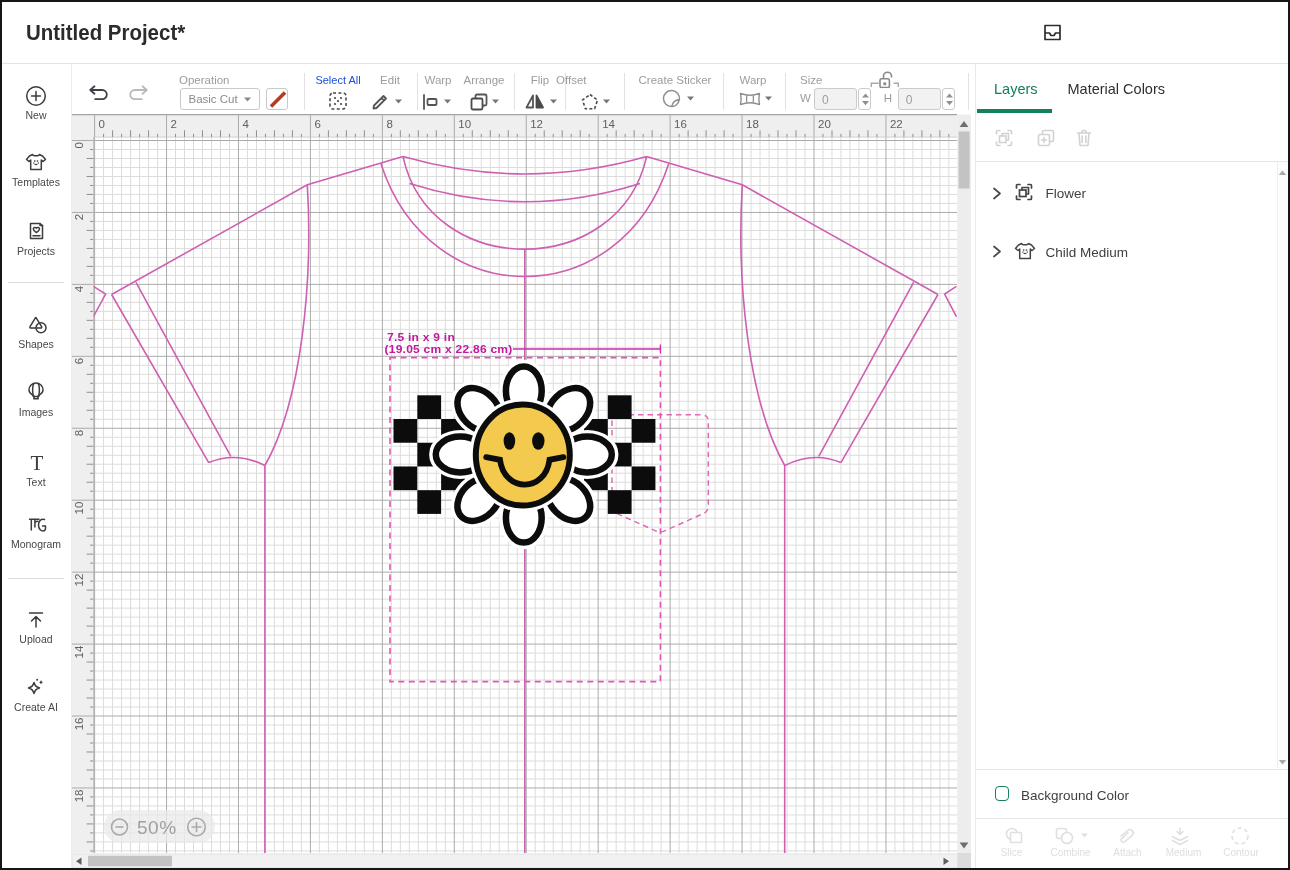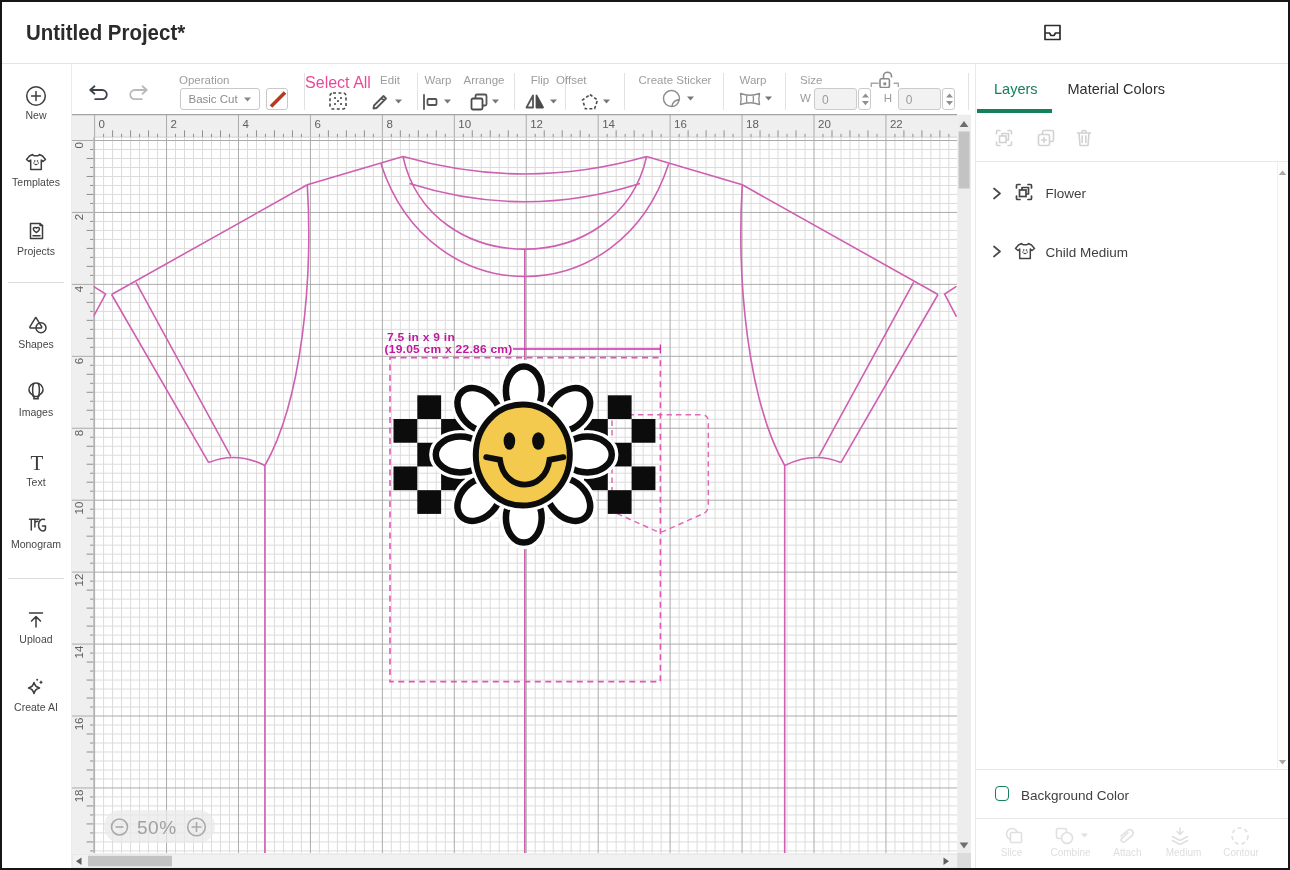--- a/index.html
+++ b/index.html
@@ -11,21 +11,21 @@
 .tbtxt { position:absolute; top:25px; font-size:19px; color:#333;margin-top:36px; }
 #make { position:absolute; left:1133px; top:13px; width:134px; height:39px; border-radius:20px;
   background:#18815f; color:#fff; font-size:17px; font-weight:bold; text-align:center; line-height:39px; letter-spacing:.3px; }
 #sidebar { position:absolute; left:0; top:64px; width:72px; height:806px; background:#fff;
   border-right:1px solid #ececec; }
 .ic { position:absolute; }
 .sl { position:absolute; width:80px; text-align:center; font-size:10.5px; color:#474747; }
 .sep { position:absolute; left:8px; width:56px; height:1px; background:#dcdcdc; }
 #toolbar { position:absolute; left:72px; top:64px; width:903px; height:50px; background:#fff; }
 .tl { position:absolute; font-size:11.5px; color:#9c9c9c; white-space:nowrap; }
-.tld { position:absolute; font-size:16px; color:#ec4899; white-space:nowrap; }
+.tld { position:absolute; font-size:11px; color:#1d4ed8; white-space:nowrap; }
 .tsep { position:absolute; top:73px; height:37px; width:1px; background:#e2e2e2; }
 .drop { position:absolute; height:21.5px; border:1px solid #c9c9c9; border-radius:3px; background:#fff; }
 .drop span { position:absolute; left:8px; top:3.5px; font-size:11.5px; color:#8a8a8a; }
 .swatch { position:absolute; width:22.5px; height:21.5px; border:1px solid #c9c9c9; border-radius:3px; background:#fff; overflow:hidden; }
 .numbox { position:absolute; width:42.8px; height:21.5px; border:1px solid #cbcbcb; border-radius:3px; background:#f2f2f2; }
 .numbox span { position:absolute; left:7px; top:3.5px; font-size:12px; color:#9b9b9b; }
 .spinbox { position:absolute; width:13.4px; height:21.5px; border:1px solid #cbcbcb; border-radius:3px; background:#fff; }
 #canvas { position:absolute; }
 .rn { font-size:11.5px; fill:#5f5f5f; font-family:"Liberation Sans",sans-serif; }
 .dim { font-size:10.2px; font-weight:bold; fill:#c2189c; font-family:"Liberation Sans",sans-serif; letter-spacing:.2px; }

